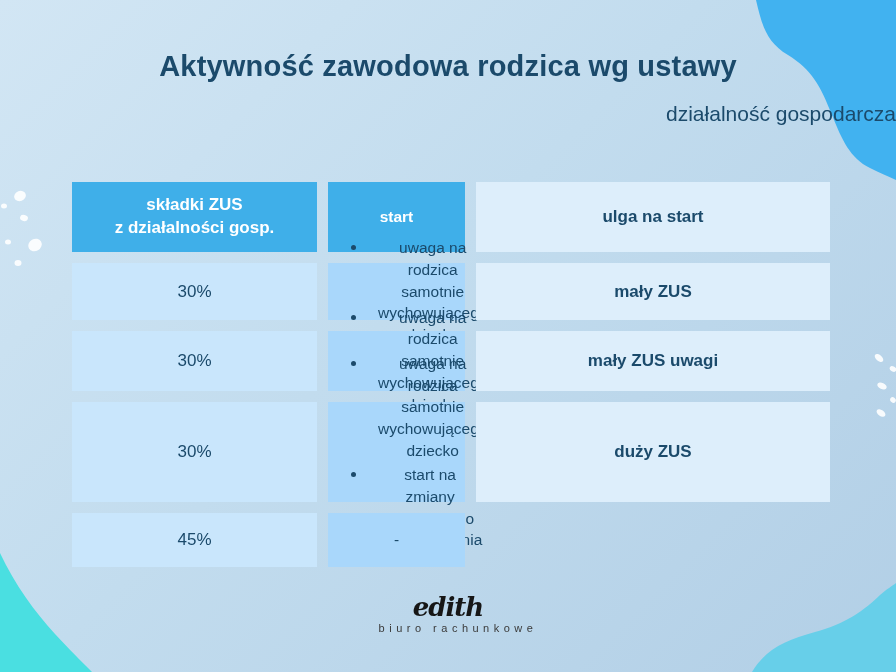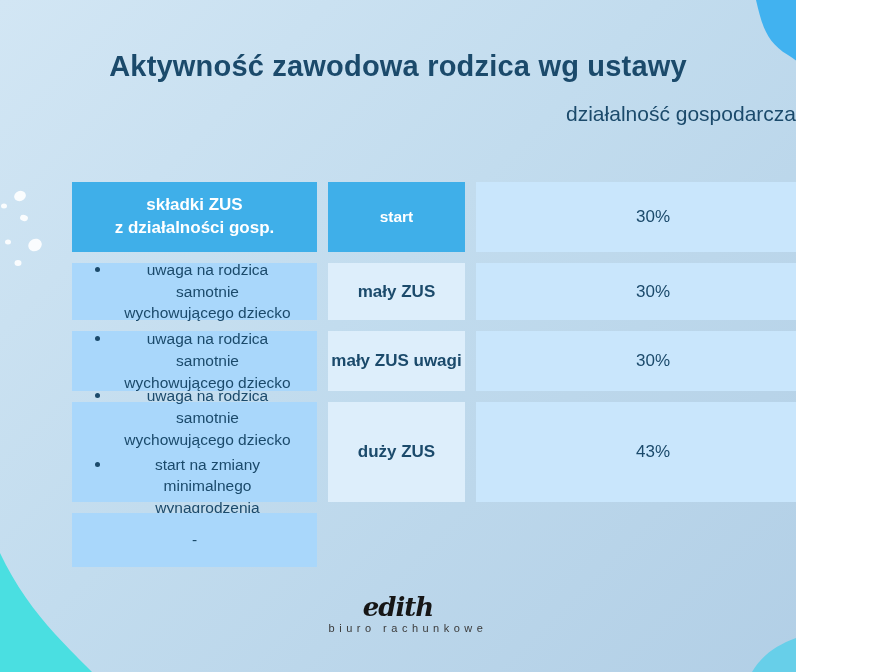--- a/index.html
+++ b/index.html
@@ -1,21 +1,21 @@
 <!DOCTYPE html>
 <html style="--background-top: #d2e6f4; --background-bottom: #b2cfe6; --header-blue: #3fafe9; --cell-col1: #ddeefb; --cell-col2: #c9e6fc; --cell-col3: #a9d7fb; --navy-text: #1b4a6b; --blob-top-right: #41b2f0; --blob-bottom-left: #4adfe1; --blob-bottom-right: #67cfe9; --logo-black: #161616;"><head>
 <meta charset="utf-8">
 <style>
   html, body {
     margin: 0;
     padding: 0;
   }
   .canvas {
     position: relative;
-    width: 796px;
+    width: 896px;
     height: 672px;
     overflow: hidden;
     font-family: "Liberation Sans", sans-serif;
     background: linear-gradient(135deg, var(--background-top, #d2e6f4) 0%, #c2dcee 45%, var(--background-bottom, #b2cfe6) 100%);
     text-decoration: underline;
   }
   .decor {
     position: absolute;
     inset: 0;
     pointer-events: none;
@@ -151,20 +151,21 @@
 
   <h1 class="page-title">Aktywność zawodowa rodzica wg ustawy</h1>
   <h2 class="page-subtitle">działalność gospodarcza</h2>
 
   <div class="zus-table">
 
     <div class="cell h c1">składki ZUS
 z działalności gosp.</div>
     <div class="cell h c3">start</div>
 
+    <div class="cell c1">ulga na start</div>
     <div class="cell c2">30%</div>
     <div class="cell c3">
       <div class="note-item">
         <span class="note-bullet"></span>
         <span class="note-text">uwaga na rodzica samotnie wychowującego dziecko</span>
         <span></span>
       </div>
     </div>
 
     <div class="cell c1">mały ZUS</div>
@@ -186,21 +187,21 @@
         <span></span>
       </div>
       <div class="note-item">
         <span class="note-bullet"></span>
         <span class="note-text">start na zmiany minimalnego wynagrodzenia</span>
         <span></span>
       </div>
     </div>
 
     <div class="cell c1">duży ZUS</div>
-    <div class="cell c2">43%</div>
+    <div class="cell c2">45%</div>
     <div class="cell c3 dash-cell">
       <span>-</span>
     </div>
 
   </div>
 
   <div class="footer-logo">
     <div class="logo-word">edith</div>
     <div class="logo-tagline">biuro rachunkowe</div>
   </div>

